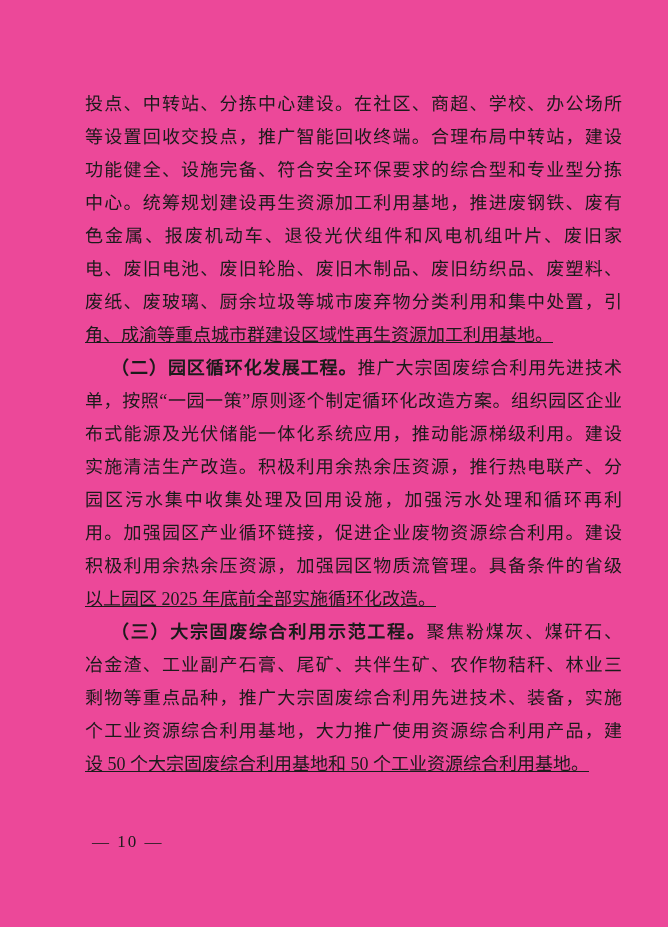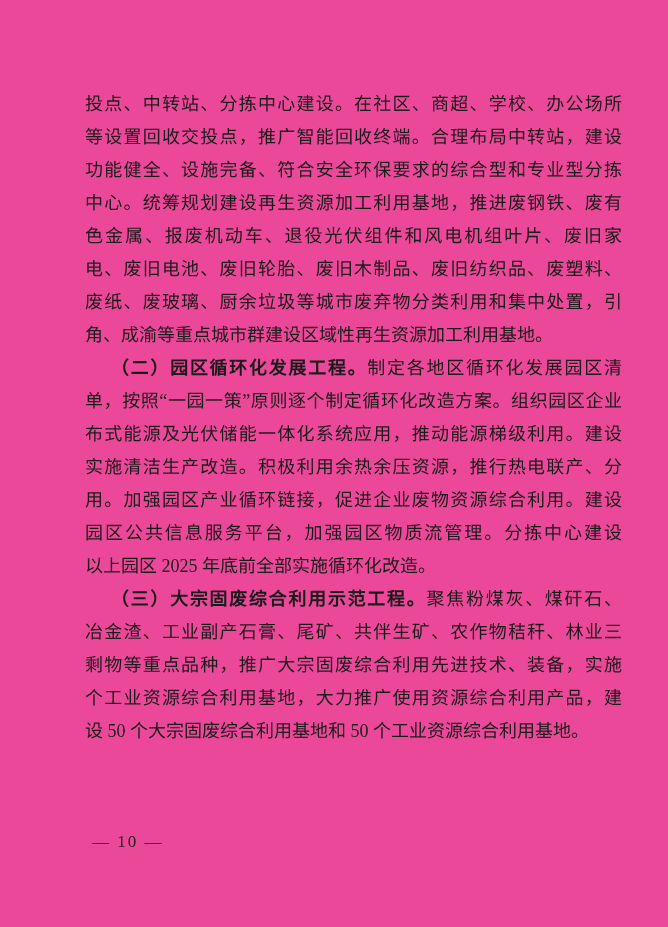--- a/index.html
+++ b/index.html
@@ -27,20 +27,21 @@
     line-height: 33px;
     height: 33px;
     text-align: justify;
     text-align-last: justify;
     -moz-text-align-last: justify;
     text-justify: inter-character;
     white-space: normal;
   }
   .text-line.last {
     text-align-last: left;
+    text-decoration: underline;
     -moz-text-align-last: left;
   }
   .text-line.indent {
     text-indent: 26px;
   }
   .seg-bold {
     font-weight: 700;
   }
   .page-footer {
     position: absolute;
@@ -58,26 +59,27 @@
 <div class="page">
   <main class="text-block">
       <div class="text-line"><span>投点、中转站、分拣中心建设。在社区、商超、学校、办公场所</span></div>
       <div class="text-line"><span>等设置回收交投点，推广智能回收终端。合理布局中转站，建设</span></div>
       <div class="text-line"><span>功能健全、设施完备、符合安全环保要求的综合型和专业型分拣</span></div>
       <div class="text-line"><span>中心。统筹规划建设再生资源加工利用基地，推进废钢铁、废有</span></div>
       <div class="text-line"><span>色金属、报废机动车、退役光伏组件和风电机组叶片、废旧家</span></div>
       <div class="text-line"><span>电、废旧电池、废旧轮胎、废旧木制品、废旧纺织品、废塑料、</span></div>
       <div class="text-line"><span>废纸、废玻璃、厨余垃圾等城市废弃物分类利用和集中处置，引</span></div>
       <div class="text-line last"><span>角、成渝等重点城市群建设区域性再生资源加工利用基地。</span></div>
-      <div class="text-line indent"><span class="seg-bold">（二）园区循环化发展工程。</span><span>制定各地区循环化发展园区清</span></div>
+      <div class="text-line indent"><span class="seg-bold">（二）园区循环化发展工程。</span><span>推广大宗固废综合利用先进技术</span></div>
       <div class="text-line"><span>单，按照“一园一策”原则逐个制定循环化改造方案。组织园区企业</span></div>
       <div class="text-line"><span>布式能源及光伏储能一体化系统应用，推动能源梯级利用。建设</span></div>
       <div class="text-line"><span>实施清洁生产改造。积极利用余热余压资源，推行热电联产、分</span></div>
+      <div class="text-line"><span>园区污水集中收集处理及回用设施，加强污水处理和循环再利</span></div>
       <div class="text-line"><span>用。加强园区产业循环链接，促进企业废物资源综合利用。建设</span></div>
-      <div class="text-line"><span>园区公共信息服务平台，加强园区物质流管理。分拣中心建设</span></div>
+      <div class="text-line"><span>积极利用余热余压资源，加强园区物质流管理。具备条件的省级</span></div>
       <div class="text-line last"><span>以上园区 2025 年底前全部实施循环化改造。</span></div>
       <div class="text-line indent"><span class="seg-bold">（三）大宗固废综合利用示范工程。</span><span>聚焦粉煤灰、煤矸石、</span></div>
       <div class="text-line"><span>冶金渣、工业副产石膏、尾矿、共伴生矿、农作物秸秆、林业三</span></div>
       <div class="text-line"><span>剩物等重点品种，推广大宗固废综合利用先进技术、装备，实施</span></div>
       <div class="text-line"><span>个工业资源综合利用基地，大力推广使用资源综合利用产品，建</span></div>
       <div class="text-line last"><span>设 50 个大宗固废综合利用基地和 50 个工业资源综合利用基地。</span></div>
     </main>
   <div class="page-footer">— 10 —</div>
 </div>
 

